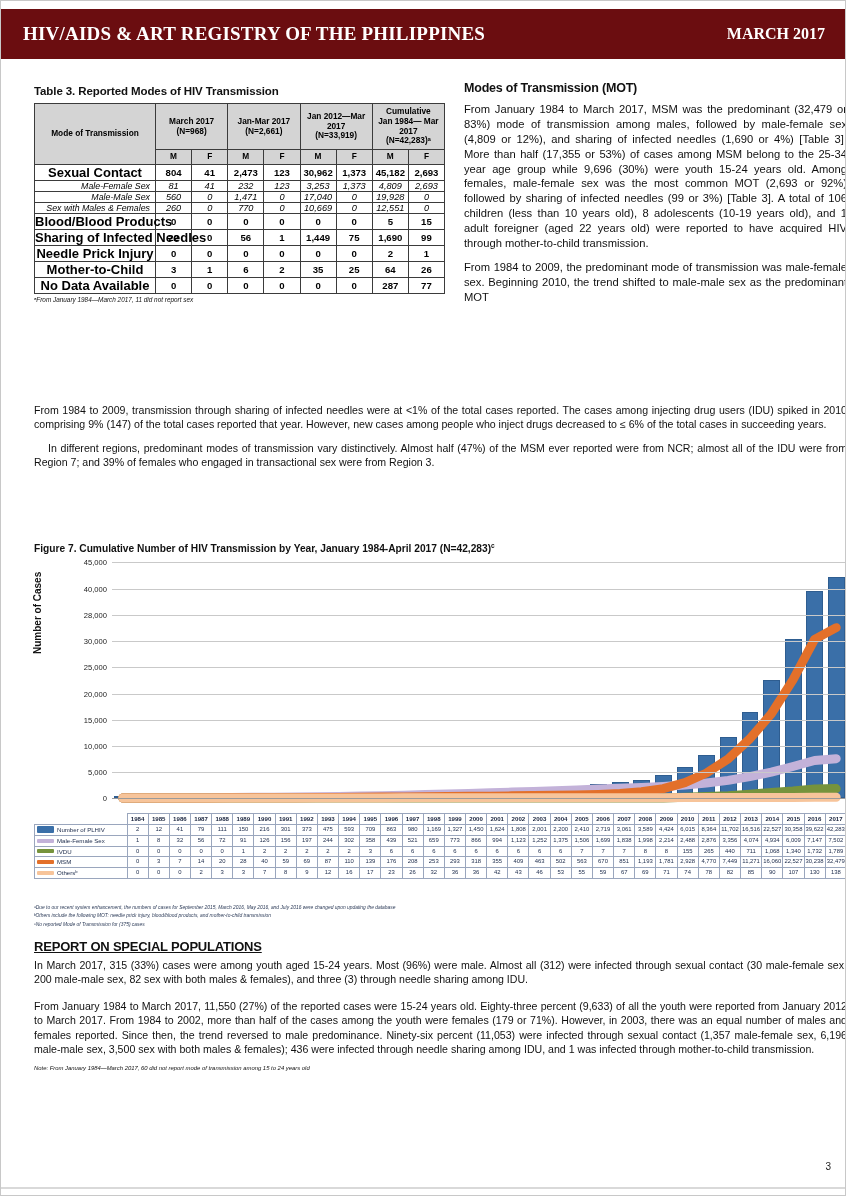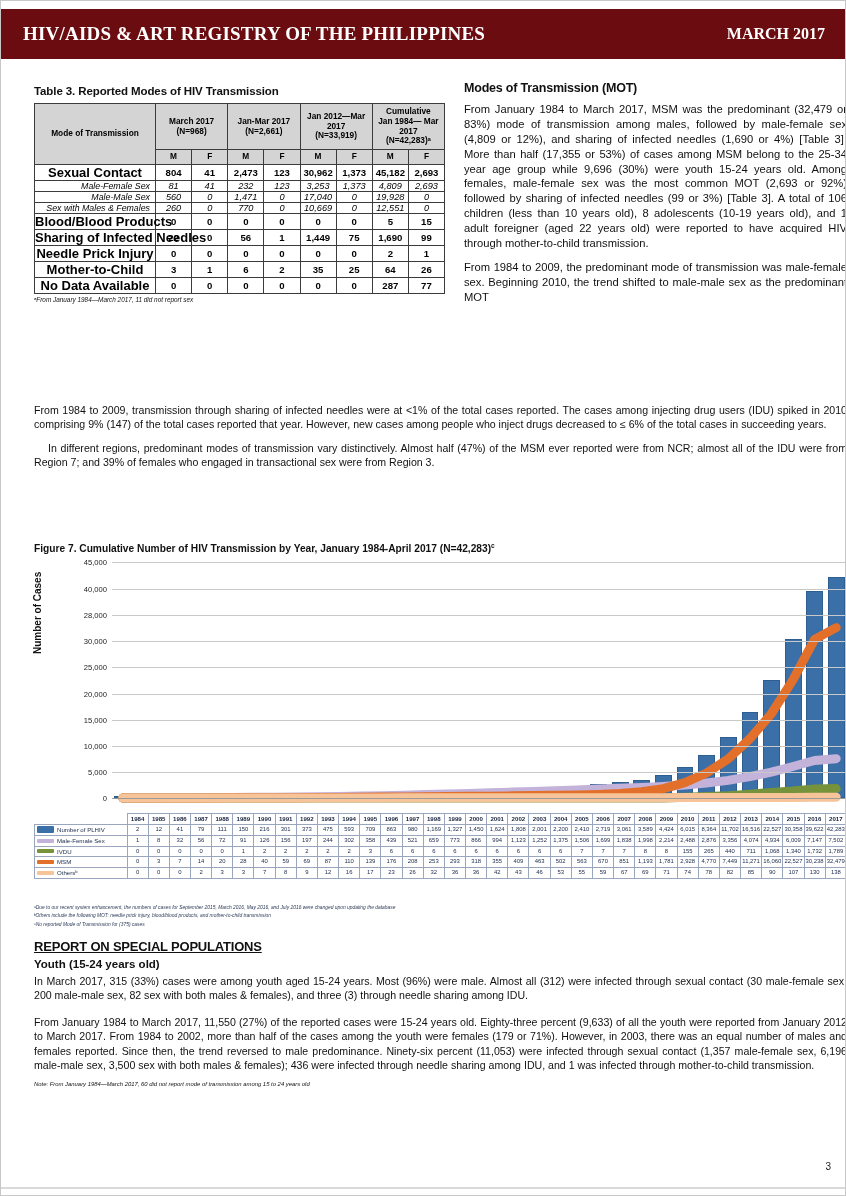--- a/index.html
+++ b/index.html
@@ -604,21 +604,20 @@
   </div>
 
   <div class="fnotes">
     <div class="fn">ᵃDue to our recent system enhancement, the numbers of cases for September 2015, March 2016, May 2016, and July 2016 were changed upon updating the database</div>
     <div class="fn">ᵇOthers include the following MOT: needle prick injury, blood/blood products, and mother-to-child transmission</div>
     <div class="fn">ᶜNo reported Mode of Transmission for (375) cases</div>
   </div>
 
   <div class="sp">
     <h2 class="spmain">REPORT ON SPECIAL POPULATIONS</h2>
-    <h3 class="spsub">Youth (15-24 years old)</h3>
     <p class="fwp">In March 2017, 315 (33%) cases were among youth aged 15-24 years. Most (96%) were male. Almost all (312) were infected through sexual contact (30 male-female sex, 200 male-male sex, 82 sex with both males &amp; females), and three (3) through needle sharing among IDU.</p>
     <p class="fwp" style="margin-top:12px;">From January 1984 to March 2017, 11,550 (27%) of the reported cases were 15-24 years old. Eighty-three percent (9,633) of all the youth were reported from January 2012 to March 2017. From 1984 to 2002, more than half of the cases among the youth were females (179 or 71%). However, in 2003, there was an equal number of males and females reported. Since then, the trend reversed to male predominance. Ninety-six percent (11,053) were infected through sexual contact (1,357 male-female sex, 6,196 male-male sex, 3,500 sex with both males &amp; females); 436 were infected through needle sharing among IDU, and 1 was infected through mother-to-child transmission.</p>
     <div class="note">Note:  From January 1984—March 2017, 60 did not report mode of transmission among  15 to 24 years old</div>
   </div>
 
   <div class="pgnum">3</div>
   <div class="botline"></div>
 </div>
 
 </body></html>

